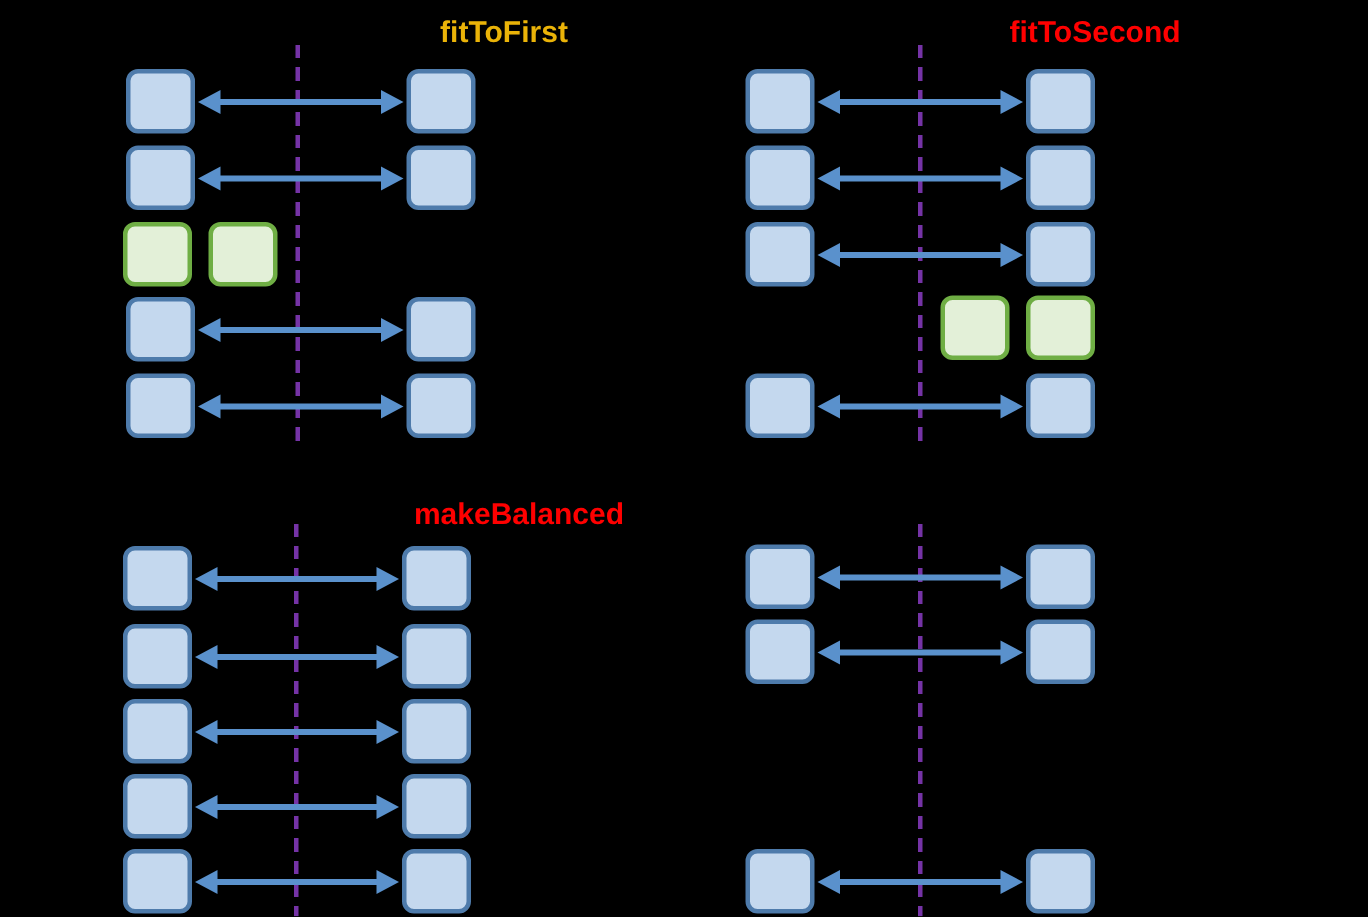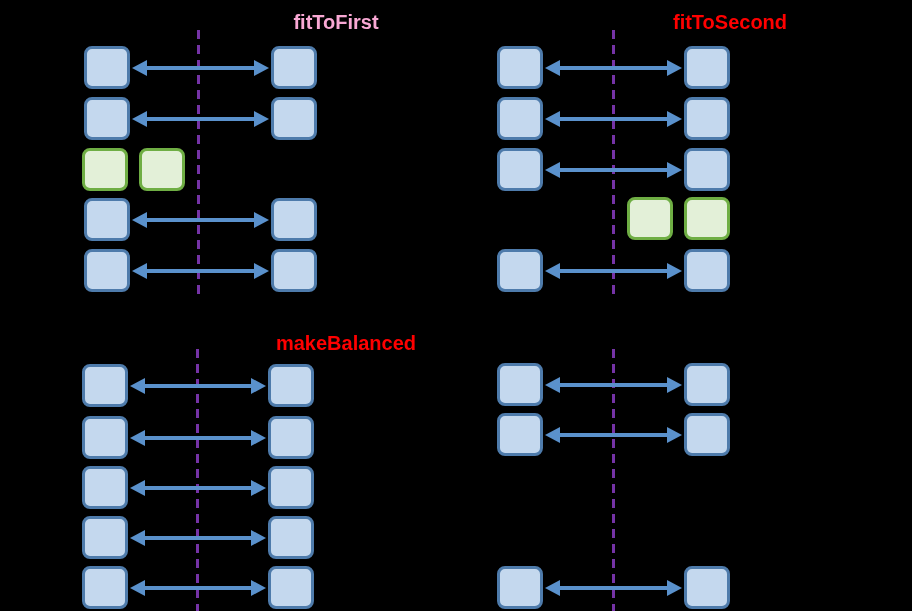--- a/index.html
+++ b/index.html
@@ -53,21 +53,21 @@
     top: 6px;
     left: 13px;
     right: 13px;
     height: 4px;
   }
 </style>
 </head>
 <body>
 
 <div id="canvas" style="width: 912px; height: 611px; background: rgb(0, 0, 0);">
-  <div class="panel-title" style="left: 336px; top: 12px; color: #f9a8d4;">fitToFirst</div>
+  <div class="panel-title" style="left: 336px; top: 12px; color: #eab308;">fitToFirst</div>
   <div class="panel-title" style="left: 730px; top: 12px; color: rgb(255, 0, 0);">fitToSecond</div>
   <div class="panel-title" style="left: 346px; top: 333px; color: rgb(255, 0, 0);">makeBalanced</div>
 <div style="position: absolute; left: 0px; top: 0px; width: 100%; height: 100%;">
       <div class="divider" style="left: 197px; top: 30px; height: 266px; background: repeating-linear-gradient(rgb(117, 51, 166) 0px, rgb(117, 51, 166) 9px, transparent 9px, transparent 15px);"></div>
       <div class="node-box" style="left: 84px; top: 46px; width: 46px; height: 43px; background: rgb(196, 216, 238); border-color: rgb(78, 123, 171);"></div>
       <div class="node-box" style="left: 271px; top: 46px; width: 46px; height: 43px; background: rgb(196, 216, 238); border-color: rgb(78, 123, 171);"></div>
       <div class="arrow" style="left: 132px; top: 60px; width: 137px;">
         <div class="head-left" style="border-right: 15px solid rgb(90, 145, 204);"></div>
         <div class="shaft" style="background: rgb(90, 145, 204);"></div>
         <div class="head-right" style="border-left: 15px solid rgb(90, 145, 204);"></div>

